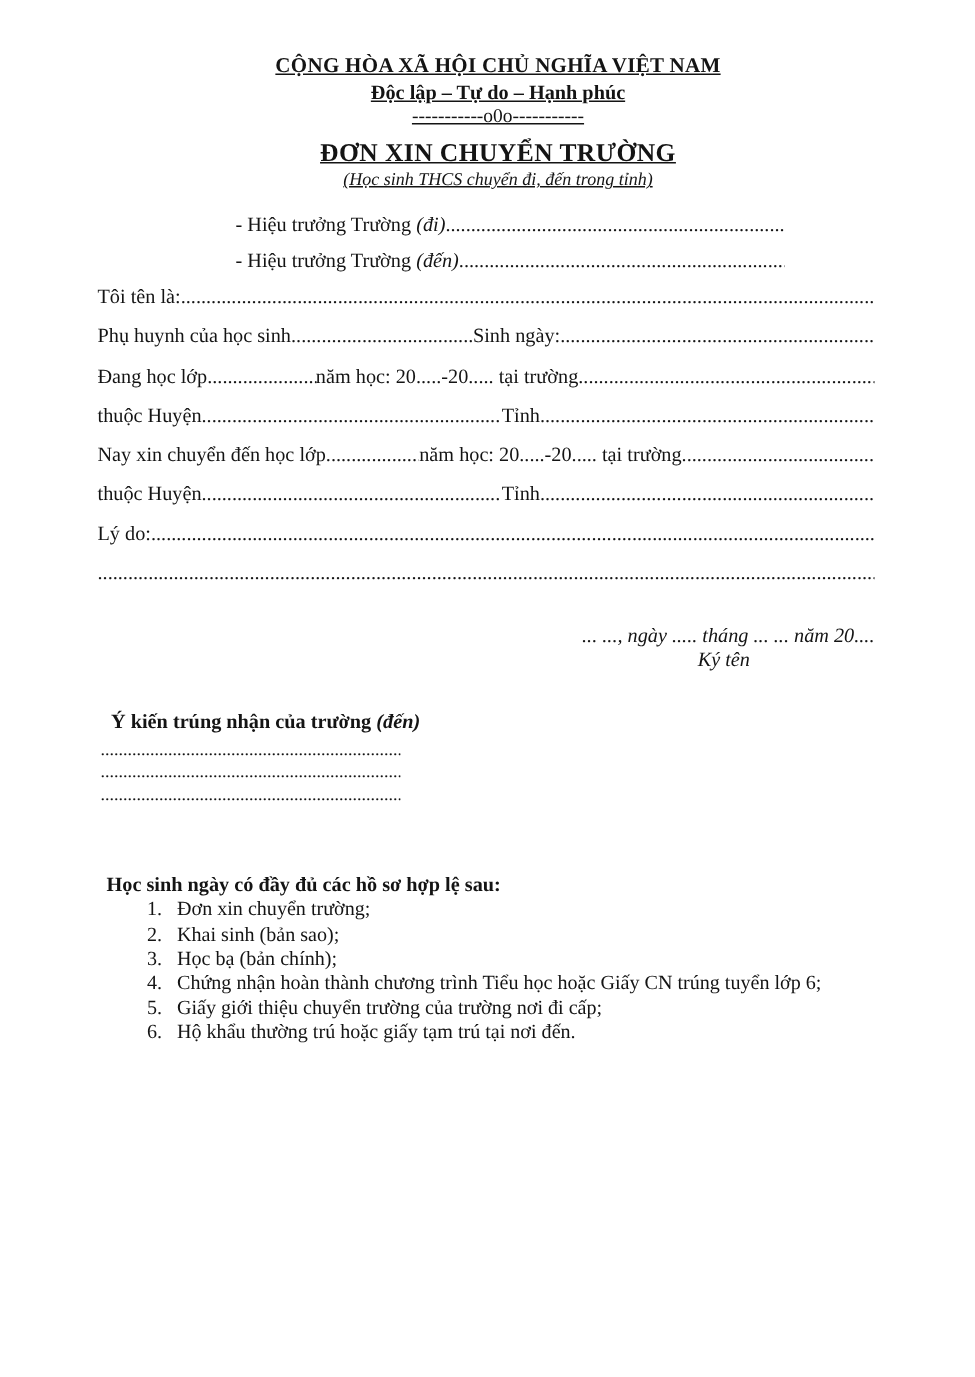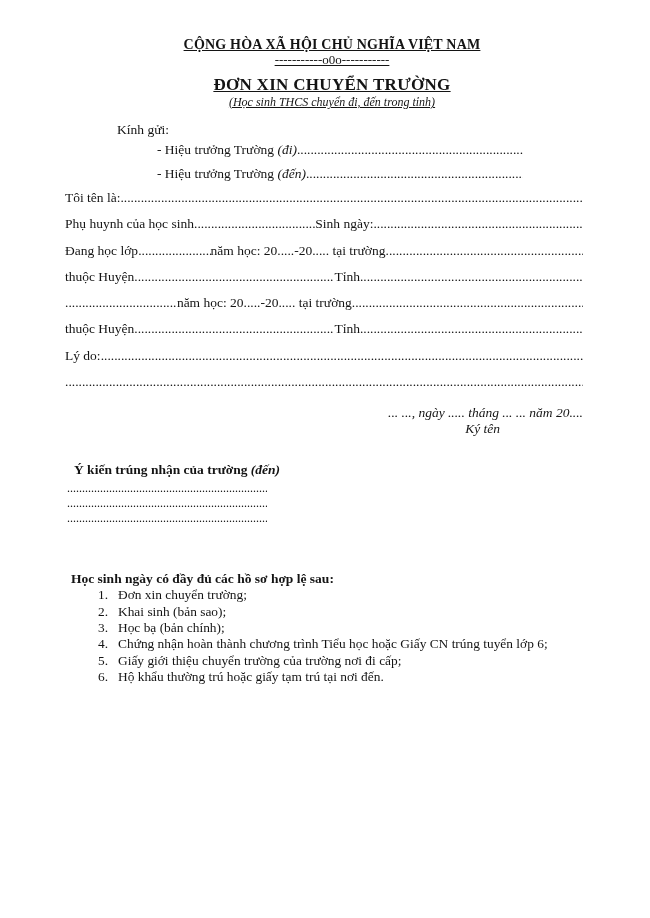--- a/index.html
+++ b/index.html
@@ -32,21 +32,21 @@
     flex-basis: 0;
     flex-shrink: 1;
     min-width: 0;
     overflow: hidden;
     white-space: nowrap;
   }
   .it { font-style: italic; }
 
   .closing { margin-left: 3px; margin-top: 2px; line-height: 17px; }
 
-  .sig { margin-top: 10px; }
+  .sig { margin-top: 21px; }
   .sig-date  { text-align: right; font-style: italic; line-height: 16px; }
   .sig-label { text-align: right; padding-right: 83px; font-weight: normal; font-style: italic; line-height: 16px; }
 
   .reception { margin-top: 24px; }
   .reception-title { font-weight: bold; margin-left: 9px; line-height: 17px; }
   .reception-lines { margin-top: 3px; }
   .recept-dots {
     margin-left: 2px;
     width: 200px;
     overflow: hidden;
@@ -61,28 +61,28 @@
   .req-num { width: 20px; flex-shrink: 0; }
   .req-text { white-space: pre; }
 </style>
 </head>
 <body>
 
 <div class="page">
 
   <div class="hdr">
     <div class="hdr-national">CỘNG HÒA XÃ HỘI CHỦ NGHĨA VIỆT NAM</div>
+    <div class="hdr-motto">Độc lập – Tự do – Hạnh phúc</div>
     <div class="hdr-divider">-----------o0o-----------</div>
     <div class="hdr-title">ĐƠN XIN CHUYỂN TRƯỜNG</div>
     <div class="hdr-subtitle">(Học sinh THCS chuyển đi, đến trong tỉnh)</div>
   </div>
 
   <div class="content">
 
-    <div class="salutation">Kính gửi:</div>
 
     <div id="recipients">
         <div class="recip-row">
           <span class="seg">- Hiệu trưởng Trường </span>
           <span class="seg it">(đi)</span>
           <span class="dots" style="flex-grow: 1;">........................................................................................................................................................................................................................................................................................................................................................................................................................................................................................................................................................................................................................</span>
         </div>
         <div class="recip-row">
           <span class="seg">- Hiệu trưởng Trường </span>
           <span class="seg it">(đến)</span>
@@ -107,20 +107,21 @@
           <span class="seg">năm học: 20.....-20..... tại trường</span>
           <span class="dots" style="flex-grow: 169;">........................................................................................................................................................................................................................................................................................................................................................................................................................................................................................................................................................................................................................</span>
         </div>
         <div class="form-line">
           <span class="seg">thuộc Huyện</span>
           <span class="dots" style="flex-grow: 200;">........................................................................................................................................................................................................................................................................................................................................................................................................................................................................................................................................................................................................................</span>
           <span class="seg">Tỉnh</span>
           <span class="dots" style="flex-grow: 223;">........................................................................................................................................................................................................................................................................................................................................................................................................................................................................................................................................................................................................................</span>
         </div>
         <div class="form-line">
+          <span class="seg">Nay xin chuyển đến học lớp</span>
           <span class="dots" style="flex-grow: 45;">........................................................................................................................................................................................................................................................................................................................................................................................................................................................................................................................................................................................................................</span>
           <span class="seg">năm học: 20.....-20..... tại trường</span>
           <span class="dots" style="flex-grow: 93;">........................................................................................................................................................................................................................................................................................................................................................................................................................................................................................................................................................................................................................</span>
         </div>
         <div class="form-line">
           <span class="seg">thuộc Huyện</span>
           <span class="dots" style="flex-grow: 200;">........................................................................................................................................................................................................................................................................................................................................................................................................................................................................................................................................................................................................................</span>
           <span class="seg">Tỉnh</span>
           <span class="dots" style="flex-grow: 223;">........................................................................................................................................................................................................................................................................................................................................................................................................................................................................................................................................................................................................................</span>
         </div>

